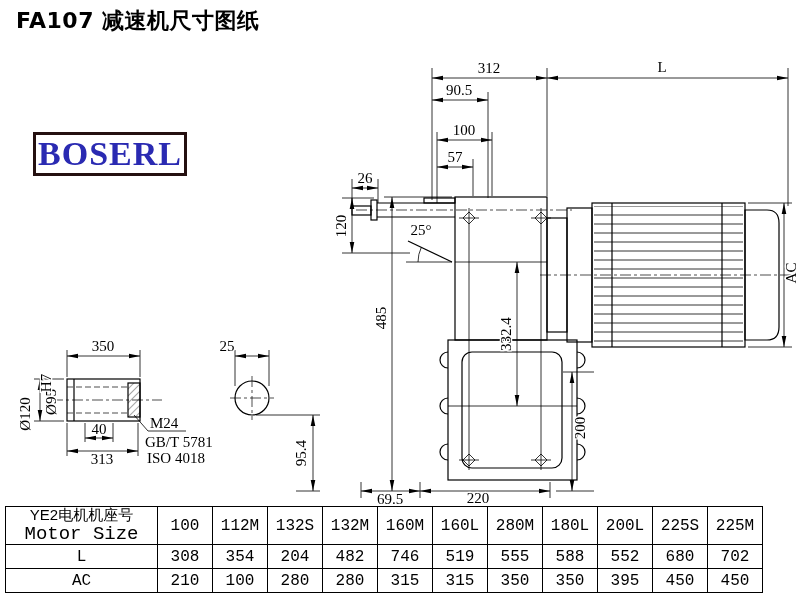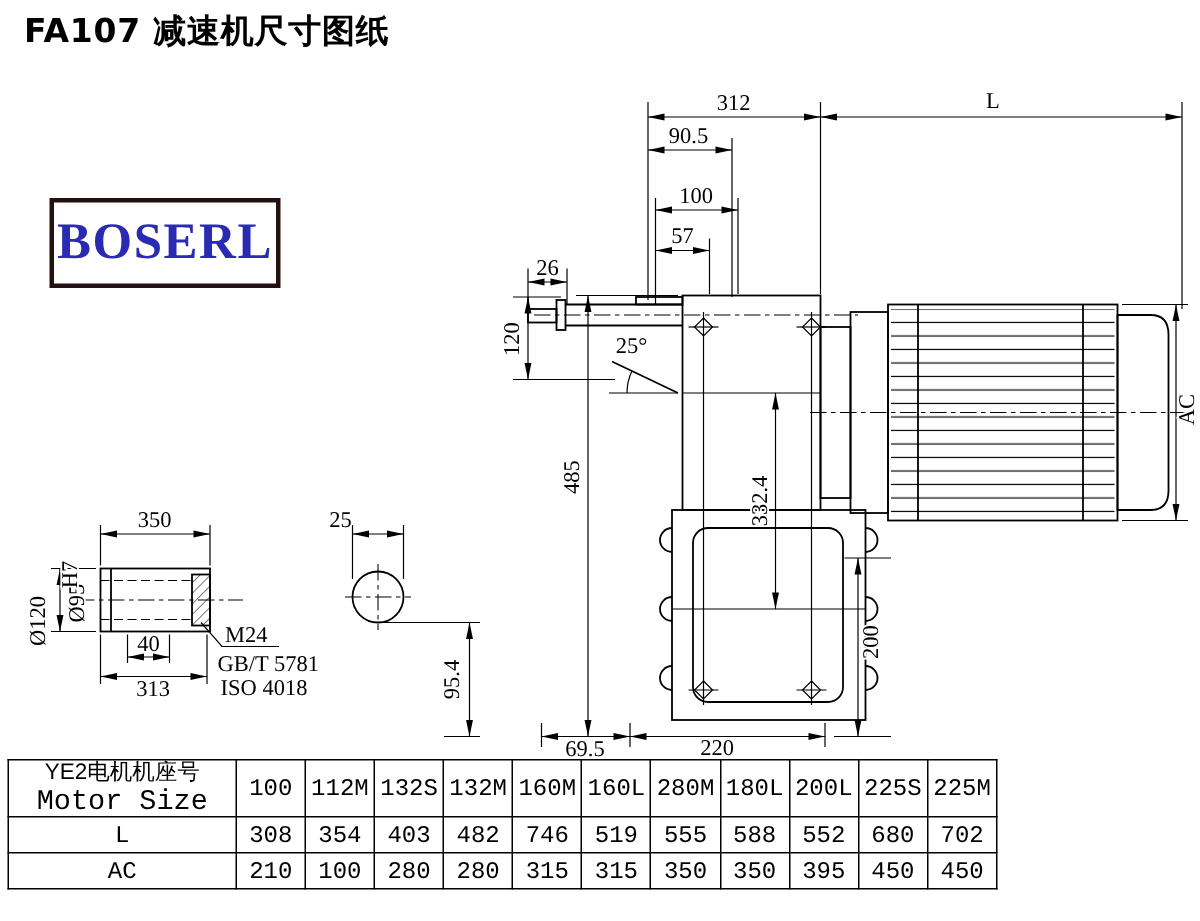--- a/index.html
+++ b/index.html
@@ -8,21 +8,21 @@
     position:relative; width:800px; height:614px; margin:0 auto;
     background:#fff; overflow:hidden;
     font-family:"Liberation Sans", sans-serif; color:#000;
   }
   .title {
     position:absolute; left:16px; top:6px;
     font-family:"DejaVu Sans", sans-serif;
     font-size:22px; font-weight:bold; letter-spacing:0.5px; white-space:nowrap;
   }
   .logo {
-    position:absolute; left:33px; top:132px; width:154px; height:60px;
+    position:absolute; left:33px; top:132px; width:154px; height:44px;
     border:3px solid #241010; background:#fff;
     display:flex; align-items:center; justify-content:center;
   }
   .logo-text {
     font-family:"Liberation Serif", serif;
     font-size:34px; font-weight:bold; color:#2a2ab2; letter-spacing:1px;
     line-height:1;
   }
   .drawing { position:absolute; left:0; top:0; }
 
@@ -32,21 +32,21 @@
   g.dim   { stroke:#000; stroke-width:0.8; fill:none; }
   g.cl    { stroke:#000; stroke-width:0.7; fill:none; stroke-dasharray:11 3 3 3; }
   g.hid   { stroke:#000; stroke-width:0.7; fill:none; stroke-dasharray:6 3; }
   svg text {
     font-family:"Liberation Serif", serif; font-size:15px;
     fill:#000; stroke:#fff; stroke-width:2.5px; paint-order:stroke;
   }
 
   
   .spec {
-    position:absolute; left:5px; top:506px; width:660px;
+    position:absolute; left:5px; top:506px; width:758px;
     border-collapse:collapse; table-layout:fixed; text-align:center;
     font-family:"Liberation Mono", monospace; font-size:16px;
   }
   .spec td { border:1px solid #000; padding:0; height:24px; overflow:hidden; }
   .spec tr.hdr td { height:35px; }
   .spec col.c0 { width:152px; }
   .hdr-cn { font-family:"Liberation Sans", sans-serif; font-size:15px; line-height:1.1; }
   .hdr-en { font-size:19px; line-height:1.1; }
 </style>
 </head>
@@ -272,21 +272,21 @@
         <td>280M</td>
         <td>180L</td>
         <td>200L</td>
         <td>225S</td>
         <td>225M</td>
       </tr>
       <tr>
         <td>L</td>
         <td>308</td>
         <td>354</td>
-        <td>403</td>
+        <td>204</td>
         <td>482</td>
         <td>746</td>
         <td>519</td>
         <td>555</td>
         <td>588</td>
         <td>552</td>
         <td>680</td>
         <td>702</td>
       </tr>
       <tr>

